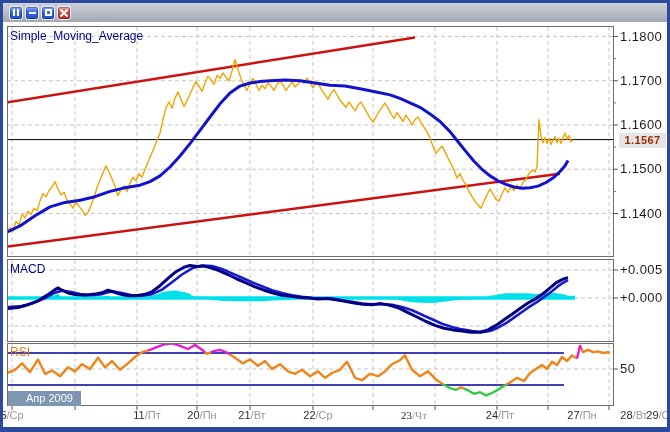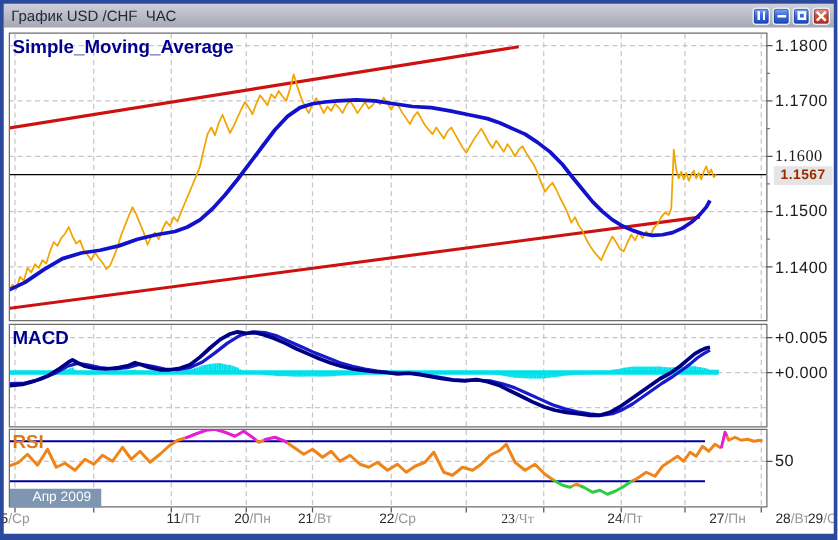--- a/index.html
+++ b/index.html
@@ -25,41 +25,40 @@
   .g-close{width:8px;height:8px;position:relative;}
   .g-close::before,.g-close::after{content:"";position:absolute;left:3px;top:-1px;width:2px;height:10px;background:#fff;}
   .g-close::before{transform:rotate(45deg);} .g-close::after{transform:rotate(-45deg);}
   
   .panel{position:absolute;border:1px solid #6d6d6d;background:#fff;box-sizing:border-box;z-index:5;}
   #panel-main{left:7px;top:26px;width:607px;height:231px;}
   #panel-macd{left:7px;top:259px;width:607px;height:83px;}
   #panel-rsi {left:7px;top:343px;width:607px;height:63px;}
   #chart-svg{position:absolute;left:0;top:0;z-index:10;}
   
-  .corner-label{position:absolute;font-size:15px;font-weight:bold;z-index:30;}
+  .corner-label{position:absolute;font-size:12px;font-weight:normal;z-index:30;}
   #lbl-sma{left:10px;top:29px;color:#00008c;}
   #lbl-macd{left:10px;top:262px;color:#00008c;}
   #lbl-rsi{left:10px;top:345px;color:#e07818;}
   #badge-month{position:absolute;left:8px;top:391px;z-index:35;background:#7e96b2;color:#fbfcff;
                font-size:11px;padding:1px 8px 2px 18px;}
   #badge-price{position:absolute;left:619px;top:133px;width:47px;height:15px;z-index:35;
                background:#e5e5e5;color:#9b2a00;font-size:11px;font-weight:bold;
                text-align:center;line-height:15px;letter-spacing:.4px;}
   .ylab{position:absolute;left:620px;width:48px;height:14px;line-height:14px;font-size:13px;
         color:#1c1c1c;letter-spacing:.4px;z-index:20;}
   .xlab{position:absolute;top:409px;transform:translateX(-50%);font-size:11px;color:#2b2b2b;
         white-space:nowrap;z-index:20;}
   .xlab .day{color:#979797;}
 </style>
 </head>
 <body>
 
 <div id="stage">
   <div class="titlebar">
-    <span class="title">График USD /CHF  ЧАС</span>
     <div class="win-buttons">
       <div class="wbtn blue" title="pause">
           <span class="g-pause"></span>
         </div>
       <div class="wbtn blue" title="minimize">
           <span class="g-min"></span>
         </div>
       <div class="wbtn blue" title="maximize">
           <span class="g-max"></span>
         </div>
@@ -467,21 +466,21 @@
 
   <div class="corner-label" id="lbl-sma">Simple_Moving_Average</div>
   <div class="corner-label" id="lbl-macd">MACD</div>
   <div class="corner-label" id="lbl-rsi">RSI</div>
   <div id="badge-month">Апр 2009</div>
   <div id="badge-price">1.1567</div>
 
   <div id="right-axis">
       <div class="ylab" style="top: 29.5px;">1.1800</div>
       <div class="ylab" style="top: 73.75px;">1.1700</div>
-      <div class="ylab" style="top: 118px; font-family: Liberation Serif, serif;">1.1600</div>
+      <div class="ylab" style="top: 118px;">1.1600</div>
       <div class="ylab" style="top: 162.25px;">1.1500</div>
       <div class="ylab" style="top: 206.5px;">1.1400</div>
       <div class="ylab" style="top: 263px;">+0.005</div>
       <div class="ylab" style="top: 291px;">+0.000</div>
       <div class="ylab" style="top: 362px;">50</div>
     </div>
   <div id="bottom-axis">
       <div class="xlab" style="left: 9px;"><span>15</span><span class="day">/Ср</span></div>
       <div class="xlab" style="left: 77px; margin-top: 36px;"><span>16</span><span class="day">/Чт</span></div>
       <div class="xlab" style="left: 147px;"><span>11</span><span class="day">/Пт</span></div>

